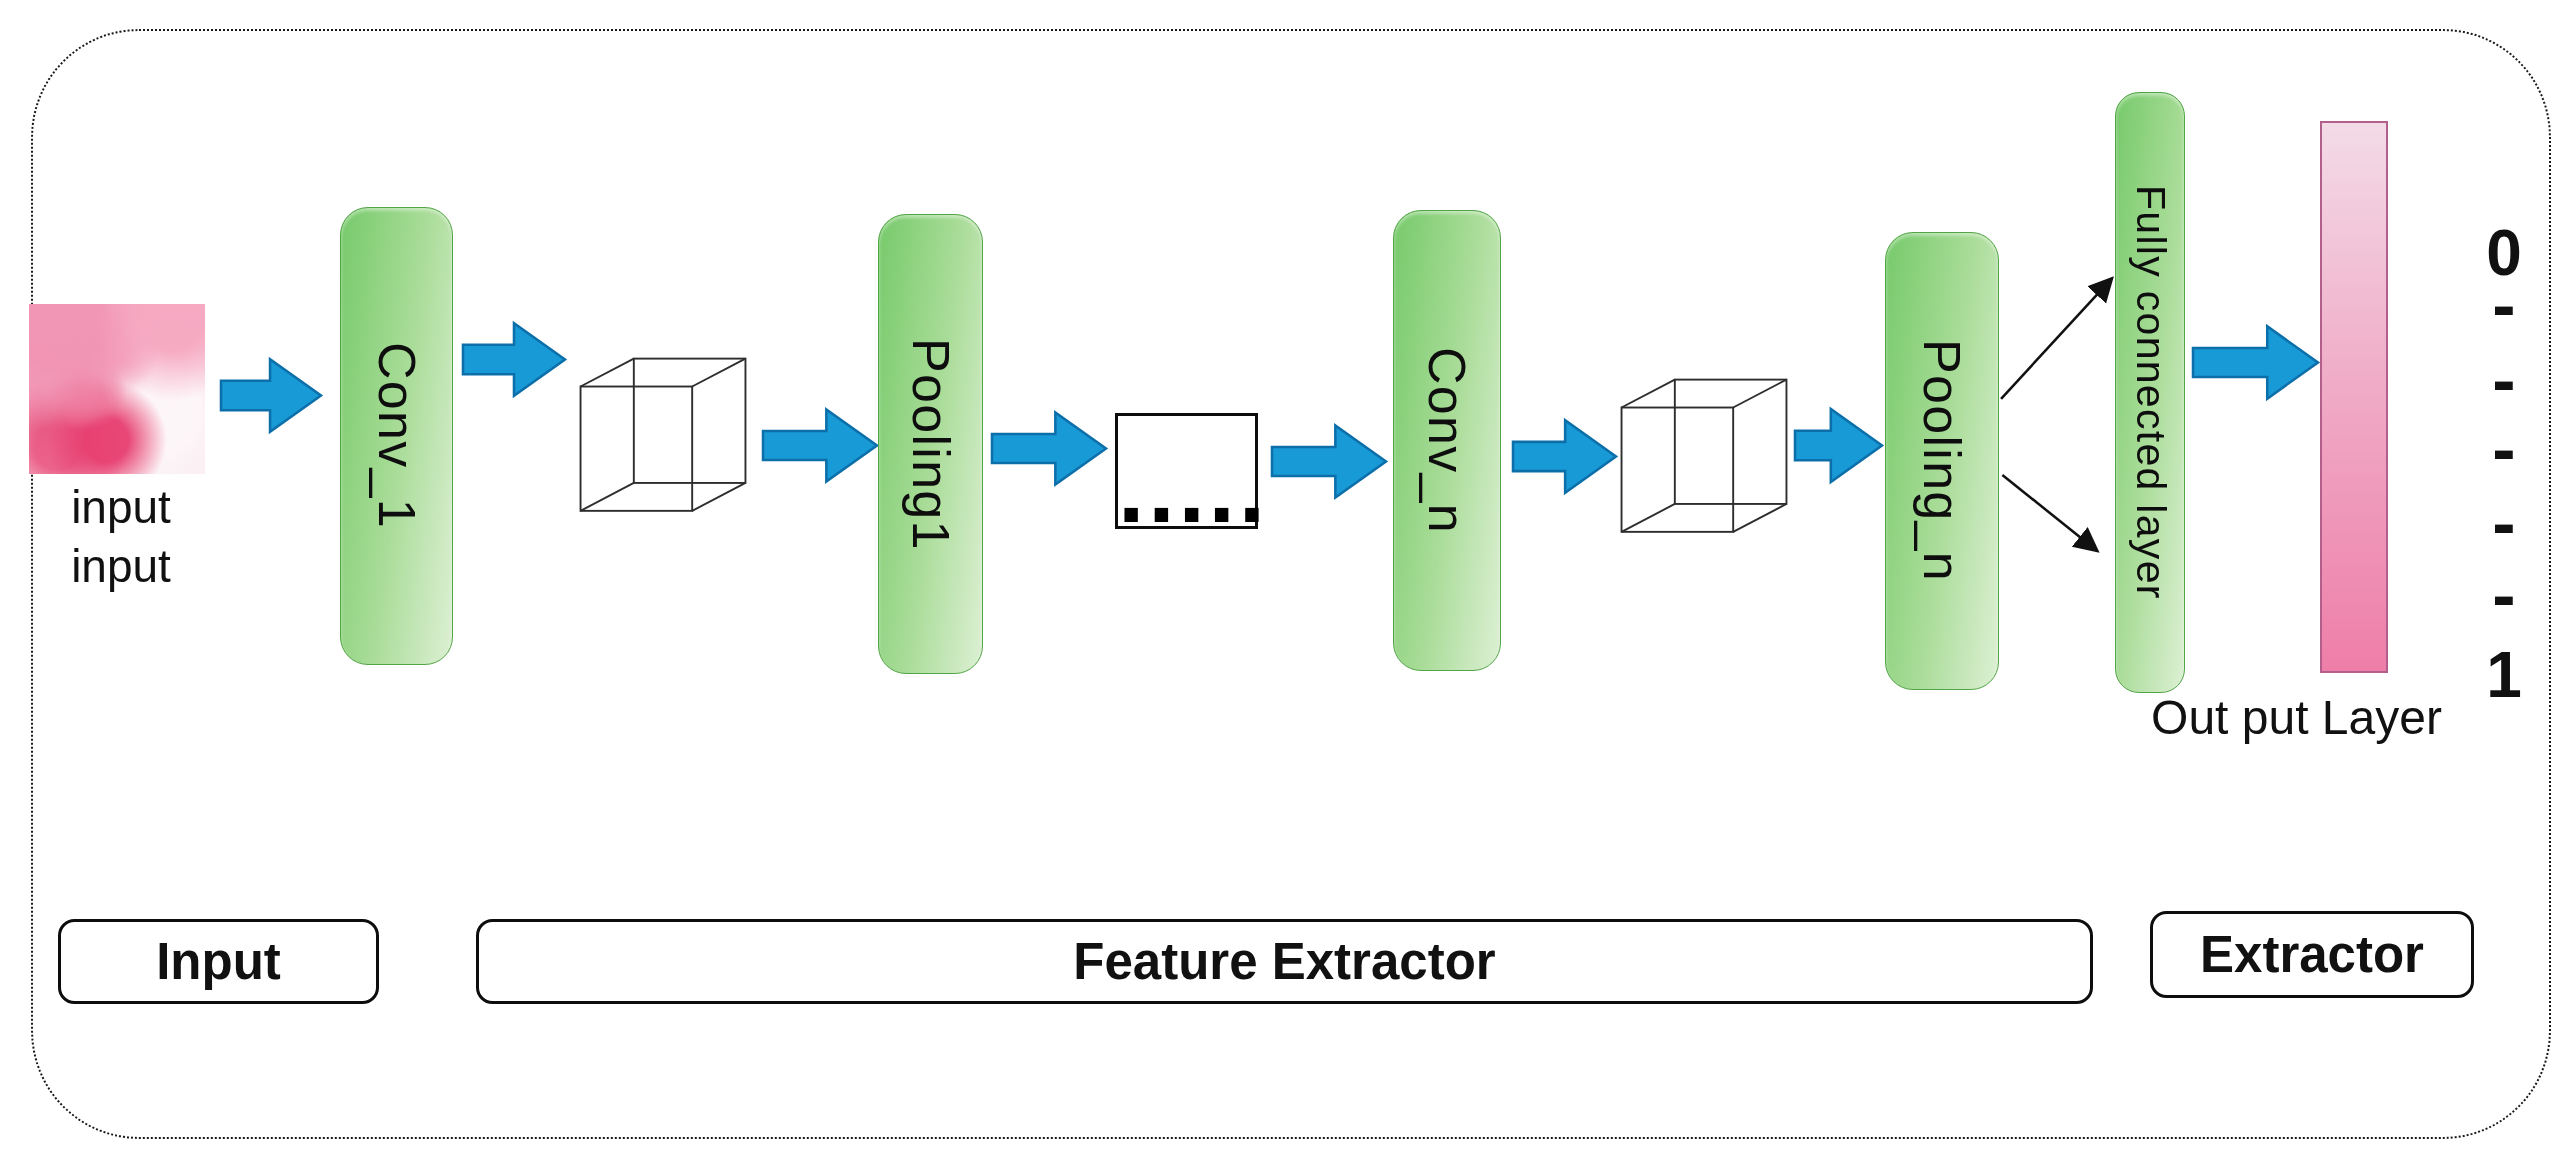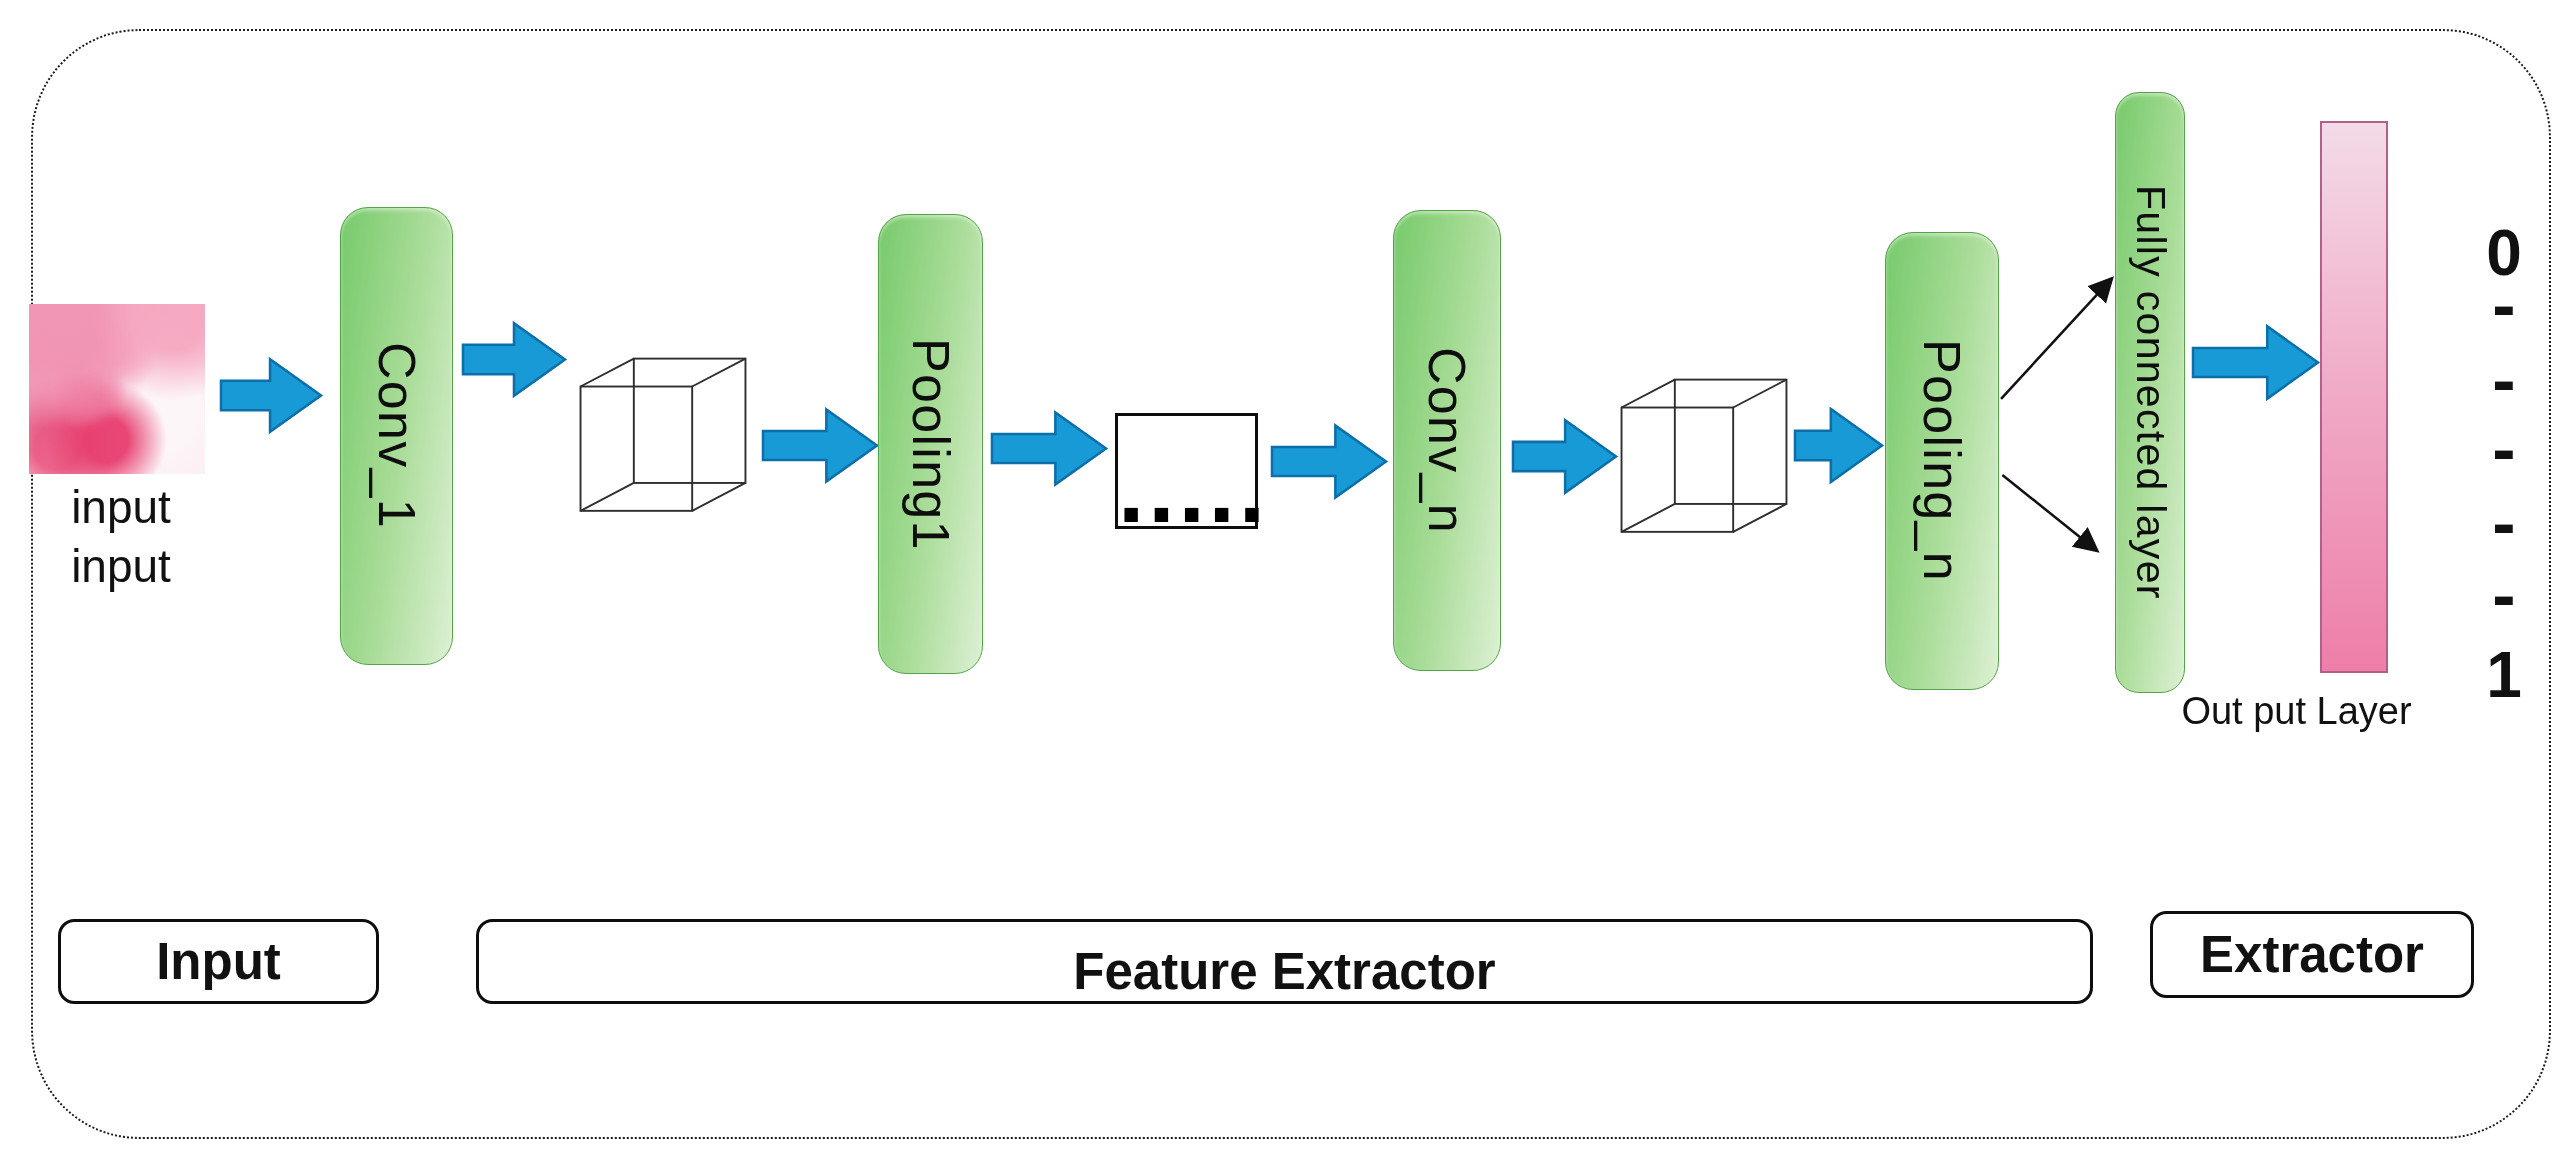--- a/index.html
+++ b/index.html
@@ -78,21 +78,21 @@
   }
 
   
   .outbar{
     left:2320px; top:121px; width:68px; height:552px;
     background:linear-gradient(180deg, #f3dbe7 0%, #f0aec8 45%, #ee7ea8 100%);
     border:2.5px solid #b25f8b; box-sizing:border-box;
   }
   .outlabel{
     left:2131px; top:690px; width:331px;
-    text-align:center; font-size:38px;
+    text-align:center; font-size:48px;
   }
 
   
   .scale-num{
     left:2472px; width:64px; text-align:center;
     font-weight:bold; font-size:64px; line-height:74px;
   }
   .scale-tick{
     left:2472px; width:64px; text-align:center;
     font-weight:bold; font-size:70px; line-height:70px;
@@ -100,21 +100,21 @@
   }
 
   
   .secbox{
     border:3.8px solid #0d0d0d; border-radius:16.5px; box-sizing:border-box;
     background:#fff;
     display:flex; align-items:center; justify-content:center;
     font-weight:bold; font-size:51px;
   }
   .secbox.input      {left:58px;   top:919px; width:321px;  height:85px;}
-  .secbox.features   {left:476px;  top:919px; width:1617px; height:85px;align-items:flex-end;}
+  .secbox.features   {left:476px;  top:919px; width:1617px; height:85px;}
   .secbox.classifier {left:2150px; top:911px; width:324px;  height:87px;}
 
   svg{display:block; overflow:visible;}
 </style>
 </head>
 <body>
 
 <div id="canvas">
 
   <div class="abs frame"></div>

